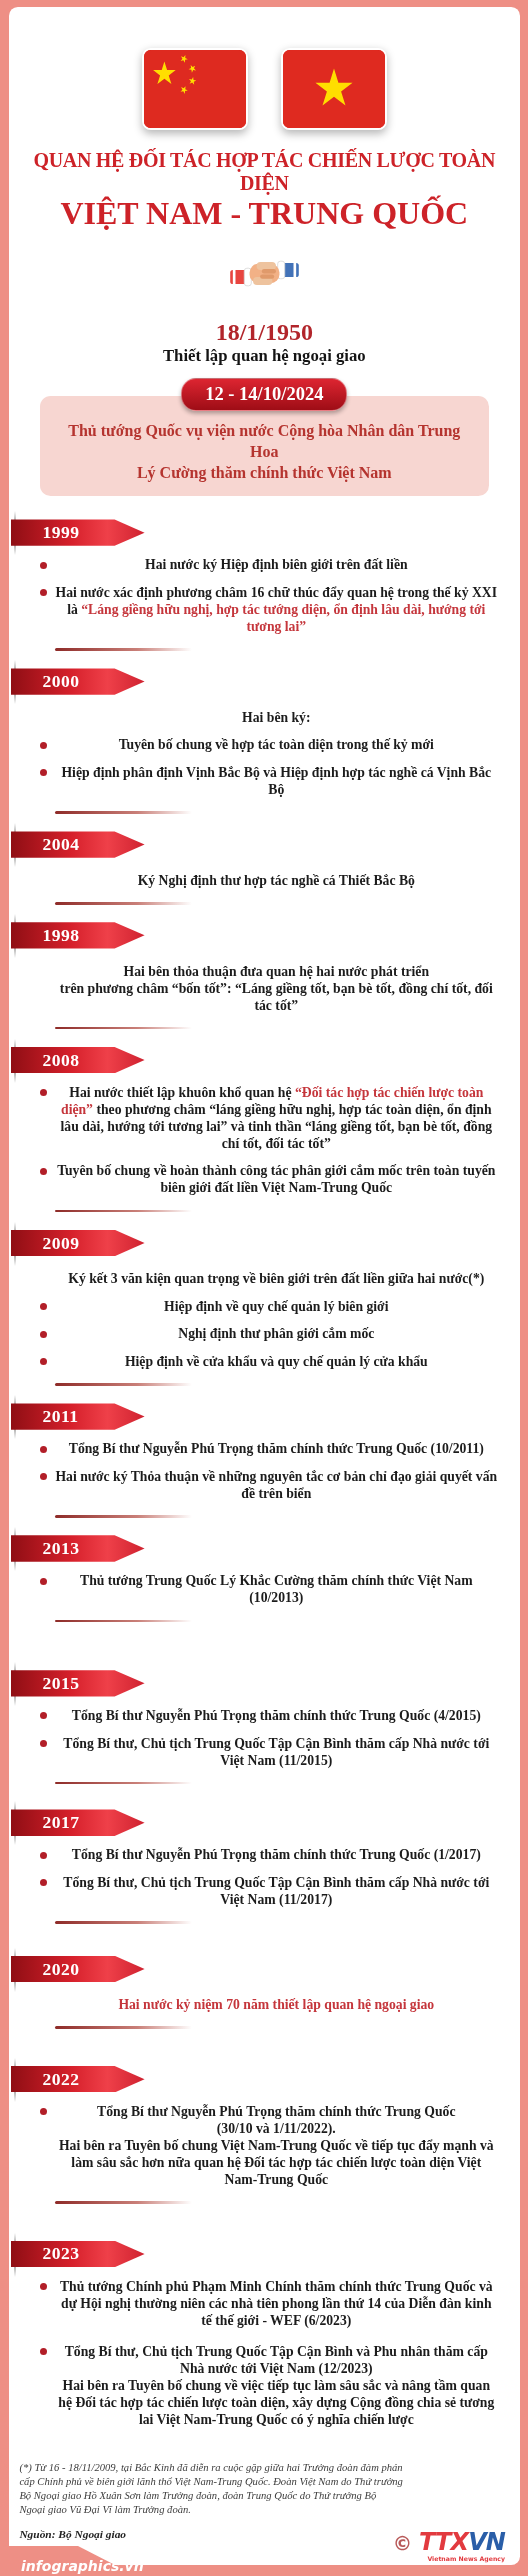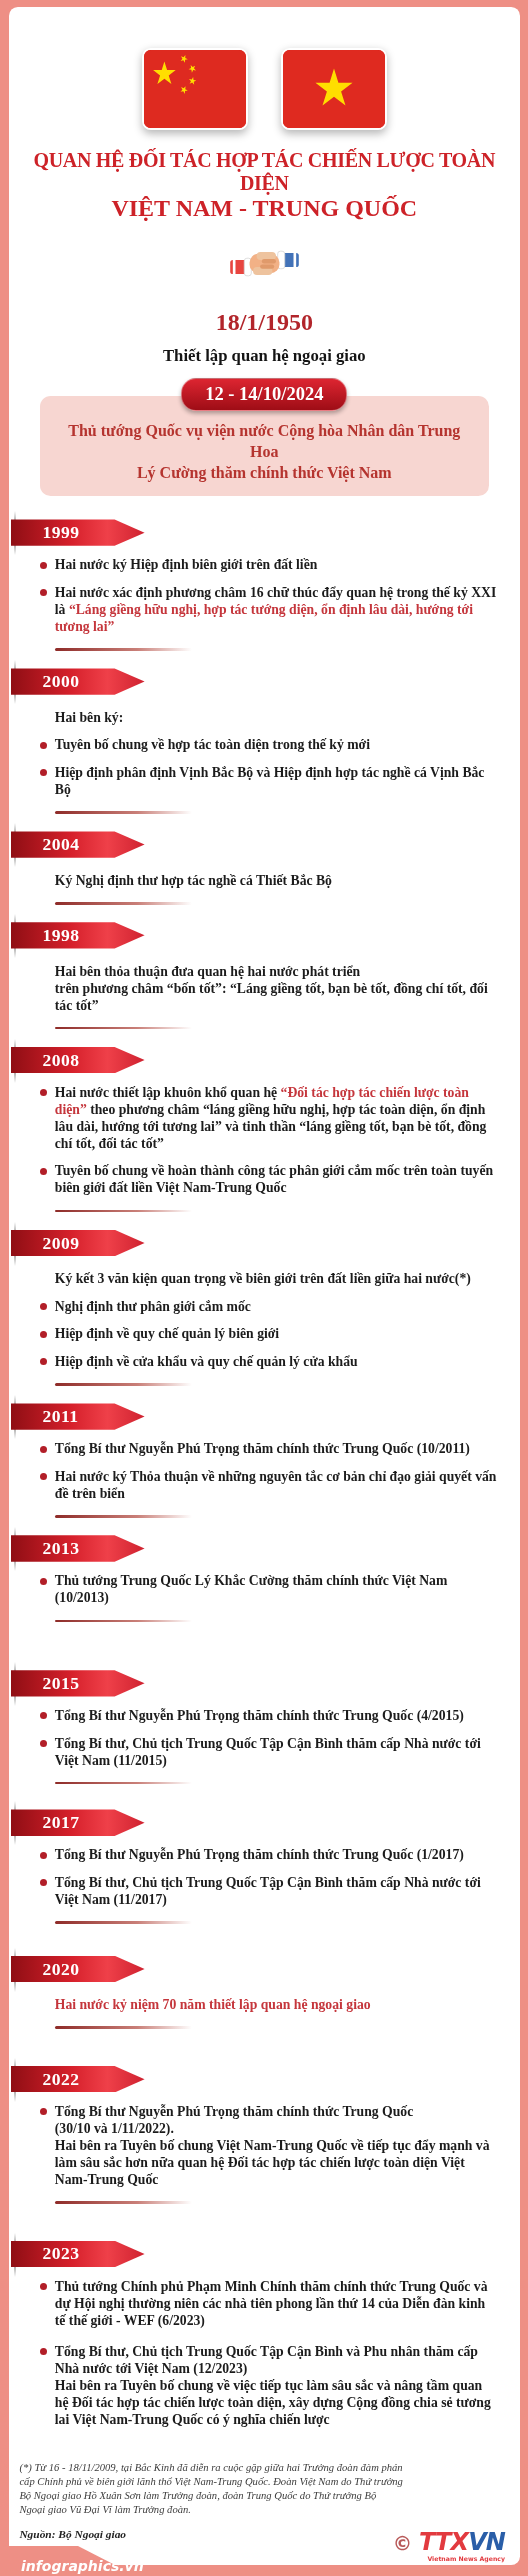--- a/index.html
+++ b/index.html
@@ -7,31 +7,31 @@
           font-family:"DejaVu Sans","Liberation Sans",sans-serif;}
   .panel{position:absolute;left:8.8px;top:7px;width:511px;height:2558px;background:#ffffff;
          border-radius:8.8px 8.8px 8.8px 0;overflow:hidden;font-family:Liberation Serif, serif;}
   
   .header{text-align:center;}
   .flags{display:flex;justify-content:center;gap:33px;padding-top:41px;}
   .flag{width:102px;height:78px;border-radius:8.8px;border:2.6px solid #fff;
         box-shadow:0 3.5px 8.8px rgba(0,0,0,.28);overflow:hidden;background:#d00;}
   .flag svg{display:block;width:100%;height:100%;}
   .title1{display:block;margin-top:18.5px;font-size:20px;font-weight:bold;color:#cd2228;letter-spacing:-0.3px;}
-  .title2{display:block;margin-top:0.9px;font-size:24px;font-weight:bold;color:#cd2228;}
+  .title2{display:block;margin-top:0.9px;font-size:32px;font-weight:bold;color:#cd2228;}
   .handshake{margin-top:16px;height:53px;}
   .est-date{margin-top:17.6px;font-size:24px;font-weight:bold;color:#b2252b;}
-  .est-label{margin-top:10px;font-size:16.7px;font-weight:bold;color:#141414;}
+  .est-label{margin-top:0;font-size:16.7px;font-weight:bold;color:#141414;}
   .visit-pill{position:relative;z-index:2;margin:12.3px auto 0;width:max-content;padding:5px 23px;
         background:linear-gradient(180deg,#dd2531,#9e0d16);color:#fff;font-weight:bold;font-size:18.5px;
         border-radius:15px;box-shadow:0 2.6px 4.4px rgba(0,0,0,.3);border:0.9px solid rgba(255,255,255,.4);}
   .visit-box{margin:-15px 31px 0;background:#f7d6d1;border-radius:10.6px;padding:24px 19.4px 13.2px;
         text-align:center;color:#b5342f;font-weight:bold;font-size:16px;line-height:21px;white-space:pre-line;}
   
-  .tl-sec{position:relative;margin-top:17.6px;}
+  .tl-sec{position:relative;margin-top:17.6px;text-align:center;}
   .s1999{margin-top:23px;} .s2015{margin-top:48px;} .s2017{margin-top:25px;}
   .s2020{margin-top:32px;} .s2022{margin-top:37px;} .s2023{margin-top:37px;}
   .pin{position:absolute;left:5.3px;top:-8px;width:1.8px;height:44px;z-index:0;
        background:linear-gradient(180deg,rgba(60,60,60,0),rgba(60,60,60,.55) 30%,rgba(60,60,60,.55) 70%,rgba(60,60,60,0));}
   .ribbon{position:relative;z-index:1;margin-left:1.8px;width:134px;height:26.4px;display:flex;align-items:center;
        background:linear-gradient(90deg,#8f0e14,#d6202b 45%,#ef4049 72%,#cf2230);
        clip-path:polygon(0 0,104px 0,134px 50%,104px 100%,0 100%);}
   .ribbon .year{padding-left:32px;color:#fff;font-weight:bold;font-size:17.6px;letter-spacing:0.4px;}
   .sec-body{margin:0 22px 0 46px;}
   .line{white-space:pre-line;font-size:13.7px;line-height:17px;font-weight:bold;color:#1c1c1c;margin:8.8px 0 0;}
@@ -172,22 +172,22 @@
       </div>
     </section>
 
     <section class="tl-sec">
       <div class="pin"></div>
       <div class="ribbon">
           <span class="year">2009</span>
         </div>
       <div class="sec-body">
         <p class="line lead"><span>Ký kết 3 văn kiện quan trọng về biên giới trên đất liền giữa hai nước(*)</span></p>
+        <p class="line bullet"><span>Hiệp định về quy chế quản lý biên giới</span></p>
         <p class="line bullet"><span>Nghị định thư phân giới cắm mốc</span></p>
-        <p class="line bullet"><span>Hiệp định về quy chế quản lý biên giới</span></p>
         <p class="line bullet"><span>Hiệp định về cửa khẩu và quy chế quản lý cửa khẩu</span></p>
         <div class="divider"></div>
       </div>
     </section>
 
     <section class="tl-sec">
       <div class="pin"></div>
       <div class="ribbon">
           <span class="year">2011</span>
         </div>

